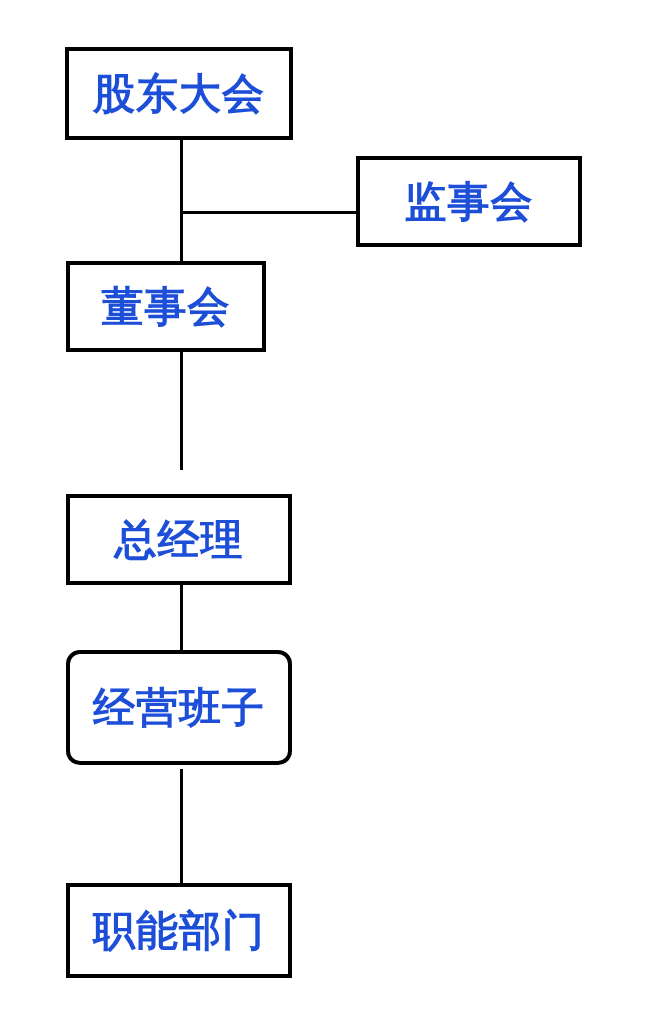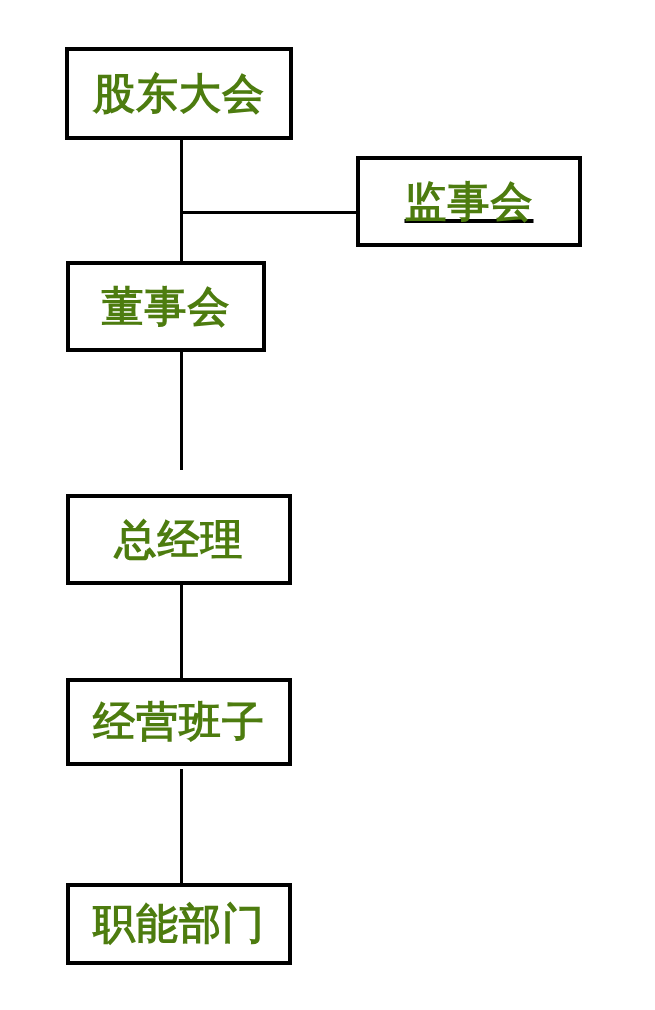--- a/index.html
+++ b/index.html
@@ -20,36 +20,36 @@
     box-sizing: border-box;
     background: #ffffff;
     border: 4px solid #000000;
     display: flex;
     align-items: center;
     justify-content: center;
   }
   .node-label {
     font-size: 42px;
     font-weight: bold;
-    color: #4d7c0f;
+    color: #1d4ed8;
     letter-spacing: 1px;
     white-space: nowrap;
     line-height: 1;
   }
   .connector {
     position: absolute;
     background: #000000;
   }
   
   #node-shareholders   { left: 65px;  top: 47px;  width: 228px; height: 93px; }
-  #node-supervisory    { left: 356px; top: 156px; width: 226px; height: 91px; text-decoration: underline; }
+  #node-supervisory    { left: 356px; top: 156px; width: 226px; height: 91px; }
   #node-directors      { left: 66px;  top: 261px; width: 200px; height: 91px; }
   #node-gm             { left: 66px;  top: 494px; width: 226px; height: 91px; }
-  #node-mgmt-team      { left: 66px;  top: 678px; width: 226px; height: 88px; }
-  #node-departments    { left: 66px;  top: 883px; width: 226px; height: 82px; }
+  #node-mgmt-team      { left: 66px;  top: 650px; width: 226px; height: 115px; border-radius: 14px; }
+  #node-departments    { left: 66px;  top: 883px; width: 226px; height: 95px; }
   
   #conn-shareholders-directors { left: 180px; top: 140px; width: 3px;   height: 121px; }
   #conn-branch-supervisory     { left: 181px; top: 211px; width: 175px; height: 3px; }
   #conn-directors-gm           { left: 180px; top: 352px; width: 3px;   height: 118px; }
   #conn-gm-mgmt-team           { left: 180px; top: 561px; width: 3px;   height: 117px; }
   #conn-mgmt-team-departments  { left: 180px; top: 769px; width: 3px;   height: 114px; }
 </style>
 </head>
 <body>
 

